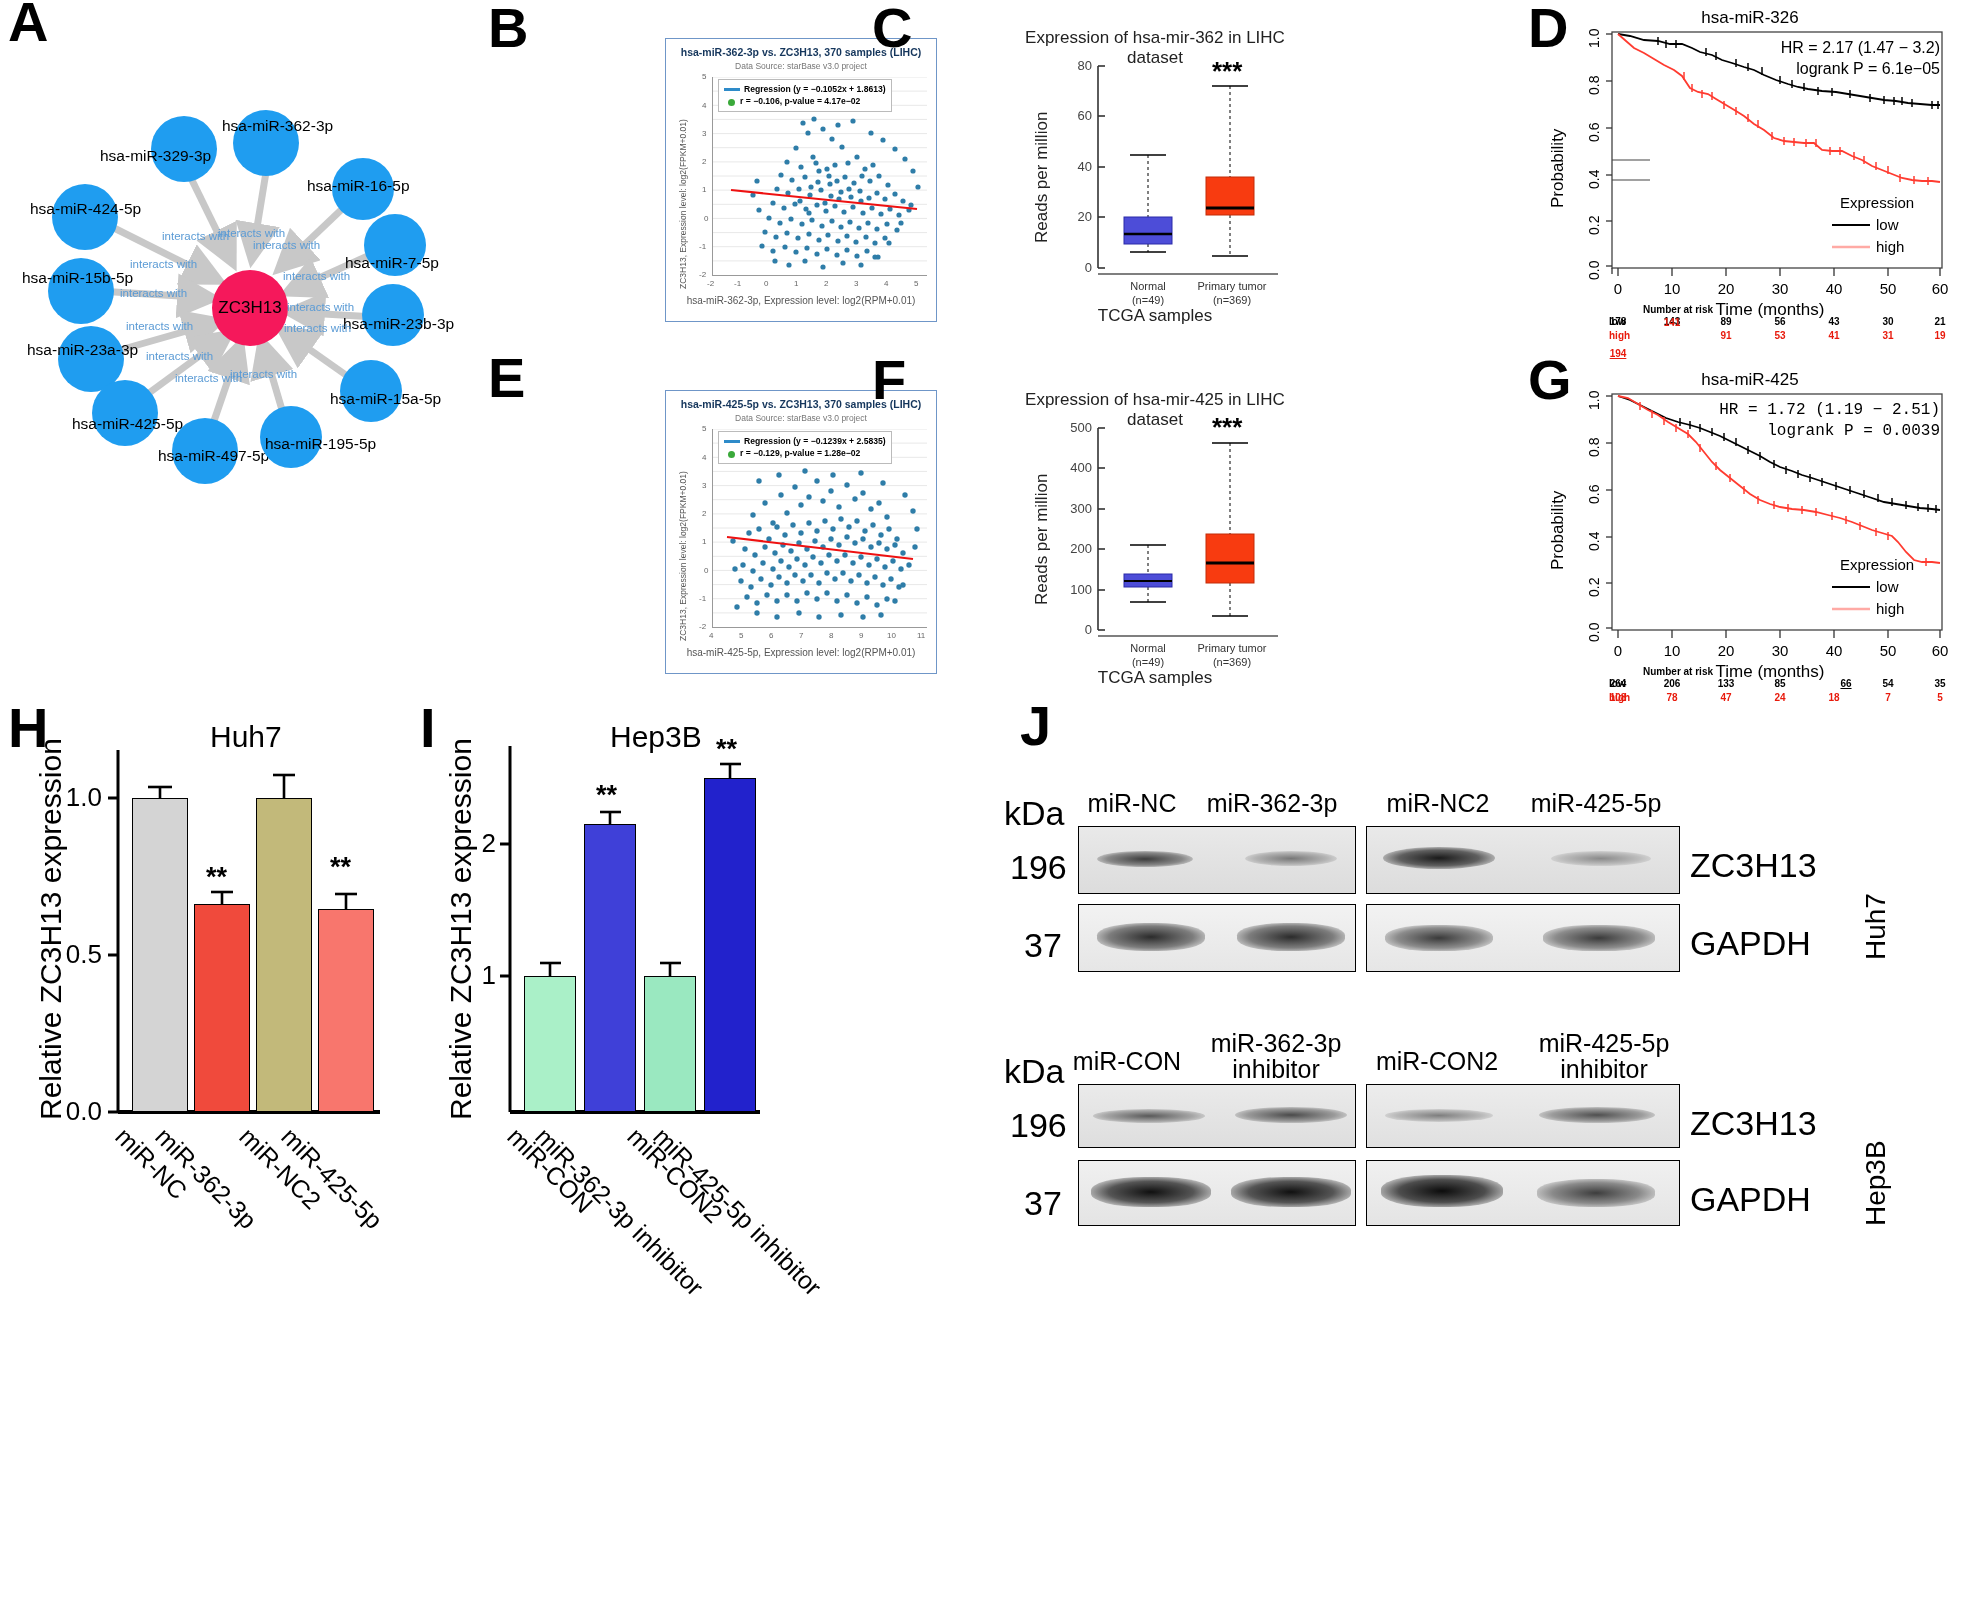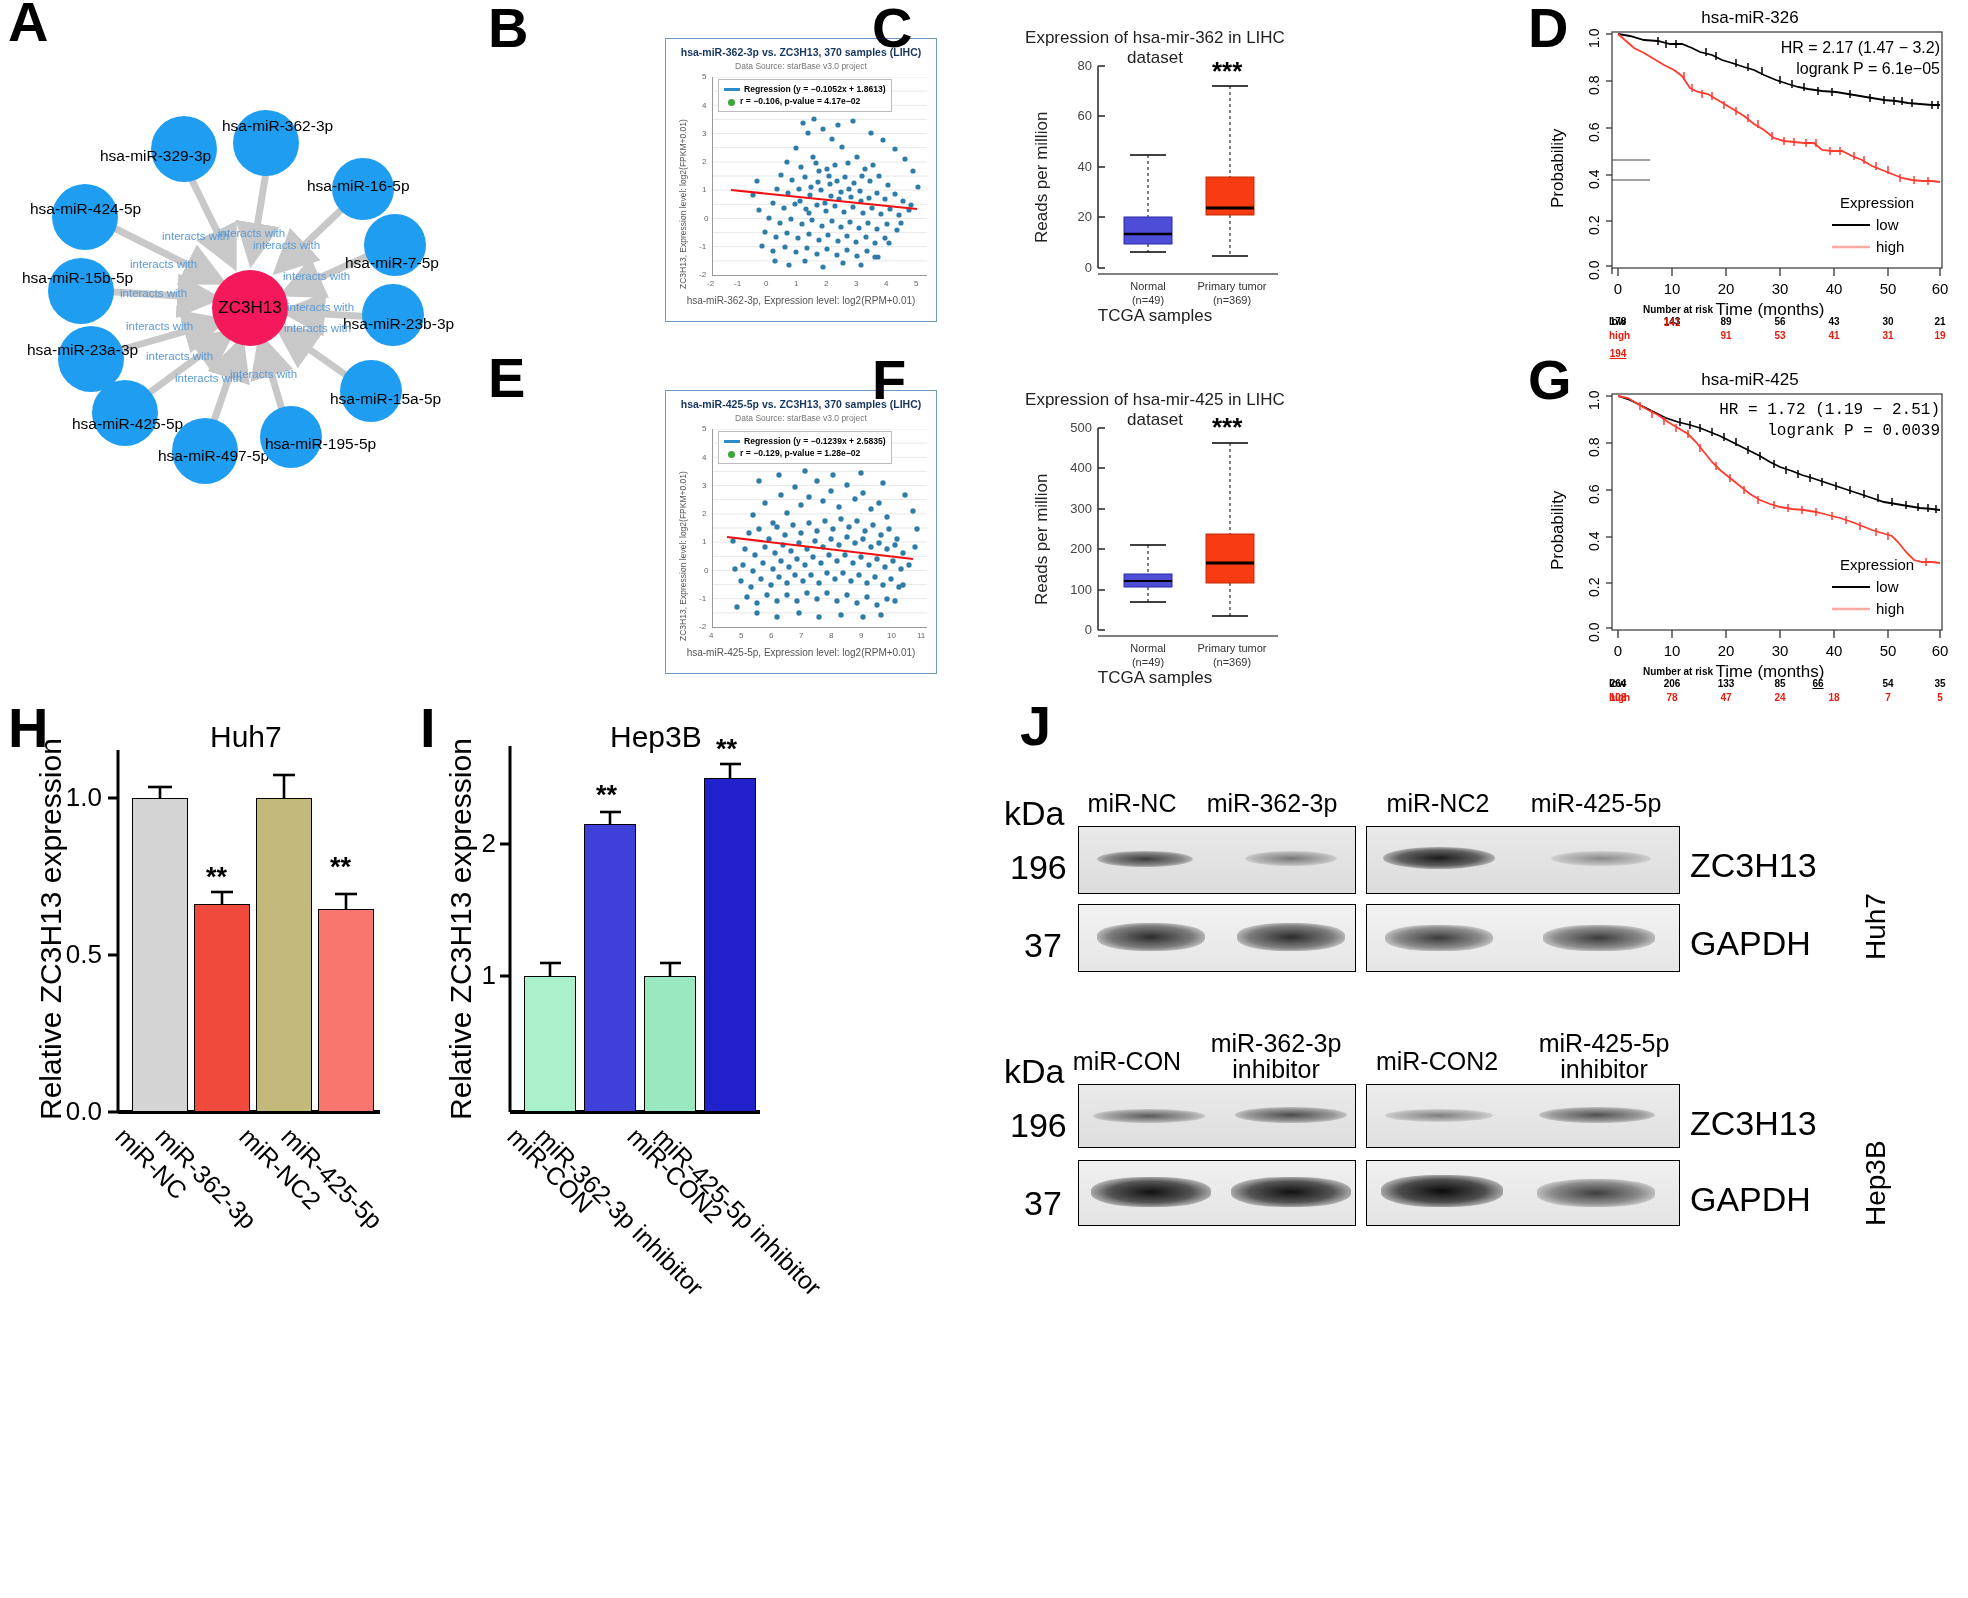--- a/index.html
+++ b/index.html
@@ -817,21 +817,21 @@
   <div class="kmlegt" style="left:336px;top:208px;">low</div>
   <div class="kmlegt" style="left:336px;top:230px;">high</div>
 
   <div class="risk" style="left:74px;top:296px;">Number at risk</div>
   <div class="risk" style="left:40px;top:308px;">low</div>
   <div class="risk" style="left:40px;top:322px;color:#e81a0c;">high</div>
   <div class="riskn" style="left:64px;top:308px;width:28px;">264</div>
   <div class="riskn" style="left:118px;top:308px;width:28px;">206</div>
   <div class="riskn" style="left:172px;top:308px;width:28px;">133</div>
   <div class="riskn" style="left:226px;top:308px;width:28px;">85</div>
-  <div class="riskn" style="left:264px;top:308px;width:28px;text-decoration:underline;">66</div>
+  <div class="riskn" style="left:292px;top:308px;width:28px;text-decoration:underline;">66</div>
   <div class="riskn" style="left:334px;top:308px;width:28px;">54</div>
   <div class="riskn" style="left:386px;top:308px;width:28px;">35</div>
   <div class="riskn" style="left:64px;top:322px;width:28px;color:#e81a0c;">108</div>
   <div class="riskn" style="left:118px;top:322px;width:28px;color:#e81a0c;">78</div>
   <div class="riskn" style="left:172px;top:322px;width:28px;color:#e81a0c;">47</div>
   <div class="riskn" style="left:226px;top:322px;width:28px;color:#e81a0c;">24</div>
   <div class="riskn" style="left:280px;top:322px;width:28px;color:#e81a0c;">18</div>
   <div class="riskn" style="left:334px;top:322px;width:28px;color:#e81a0c;">7</div>
   <div class="riskn" style="left:386px;top:322px;width:28px;color:#e81a0c;">5</div>
 </div>

